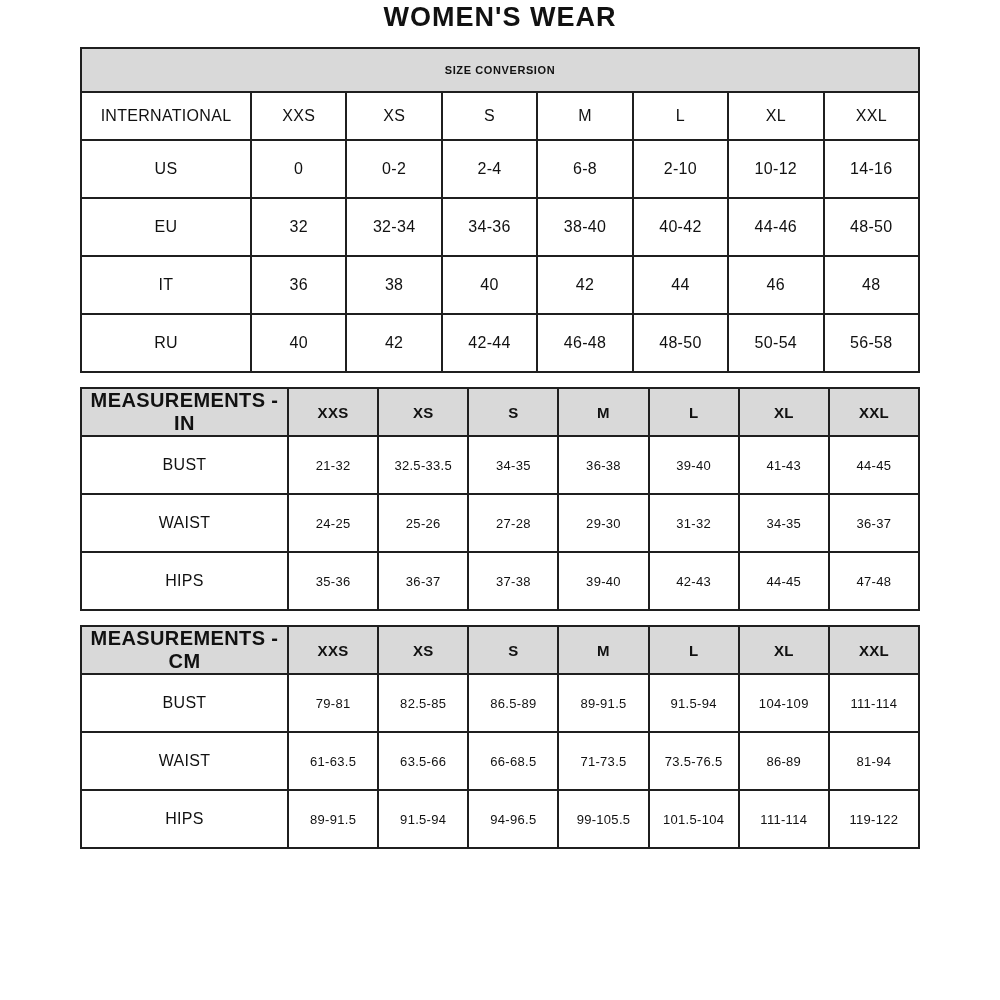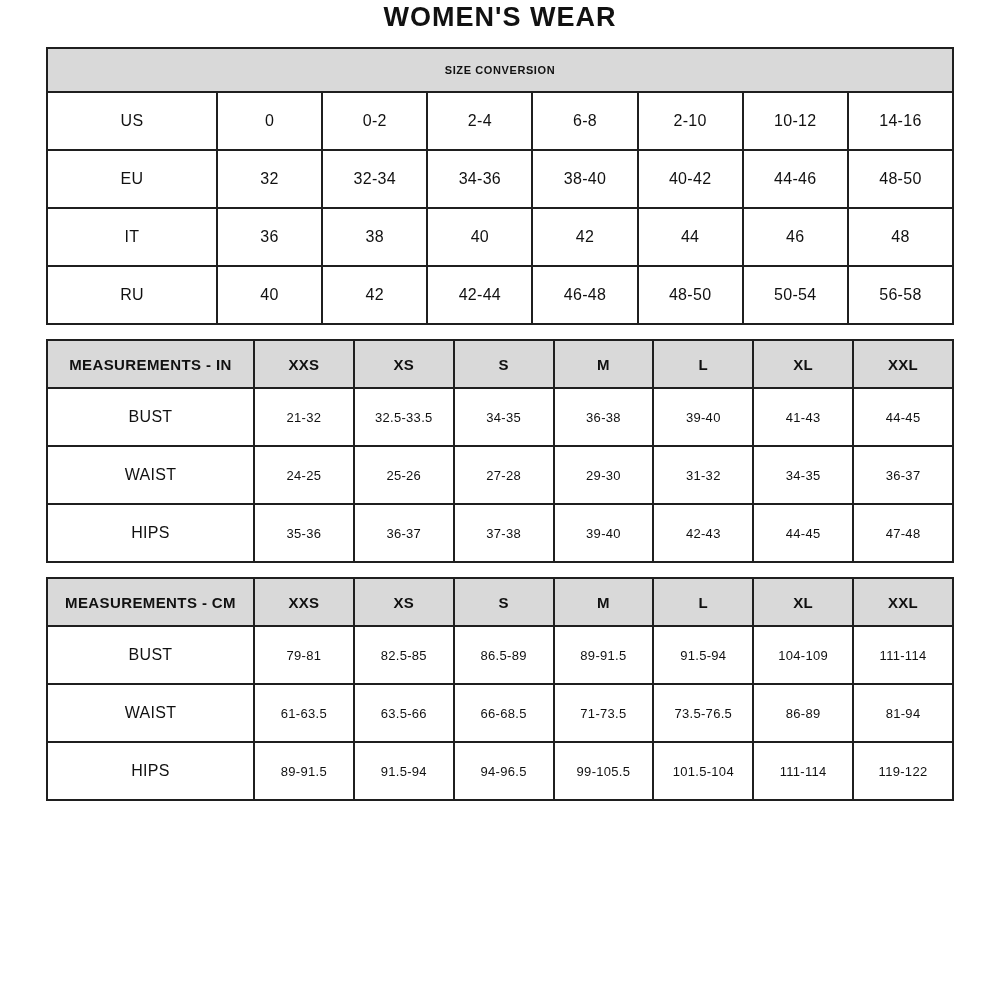--- a/index.html
+++ b/index.html
@@ -3,21 +3,21 @@
 <meta charset="utf-8">
 <style>
   * { box-sizing: border-box; margin: 0; padding: 0; }
   html, body { background: #ffffff; }
   body {
     width: 1000px;
     height: 1000px;
     font-family: "Liberation Sans", sans-serif;
     color: #111111;
   }
-  .sheet { width: 908px; margin: 0 auto; }
+  .sheet { width: 840px; margin: 0 auto; }
   .page-title {
     text-align: center;
     font-size: 27px;
     font-weight: 700;
     letter-spacing: 1px;
     margin: 2px 0 14px 0;
     color: #111111;
   }
   table {
     width: 100%;
@@ -46,21 +46,21 @@
     background: #ffffff;
   }
   .conv tbody td { height: 58px; font-size: 16px; }
   
   .meas thead th {
     height: 48px;
     background: #d9d9d9;
     font-weight: 700;
     font-size: 15px;
   }
-  .meas thead th.meas-title { font-size: 15px; letter-spacing: 0.4px; }
+  .meas thead th.meas-title { font-size: 20px; letter-spacing: 0.4px; }
   .meas tbody td { height: 58px; }
   .meas tbody td.rowlabel { font-size: 16px; }
   .meas tbody td.val { font-size: 13px; }
 </style>
 </head>
 <body>
 
 <div class="sheet">
 
   <h1 class="page-title">WOMEN'S WEAR</h1>
@@ -72,20 +72,30 @@
         <col>
         <col>
         <col>
         <col>
         <col>
         <col>
     </colgroup>
     <thead>
       <tr>
         <th class="band" colspan="8">SIZE CONVERSION</th>
+      </tr>
+      <tr class="conv-head">
+        <th>INTERNATIONAL</th>
+        <th>XXS</th>
+        <th>XS</th>
+        <th>S</th>
+        <th>M</th>
+        <th>L</th>
+        <th>XL</th>
+        <th>XXL</th>
       </tr>
     </thead>
     <tbody>
       <tr>
         <td>US</td>
         <td>0</td>
         <td>0-2</td>
         <td>2-4</td>
         <td>6-8</td>
         <td>2-10</td>

